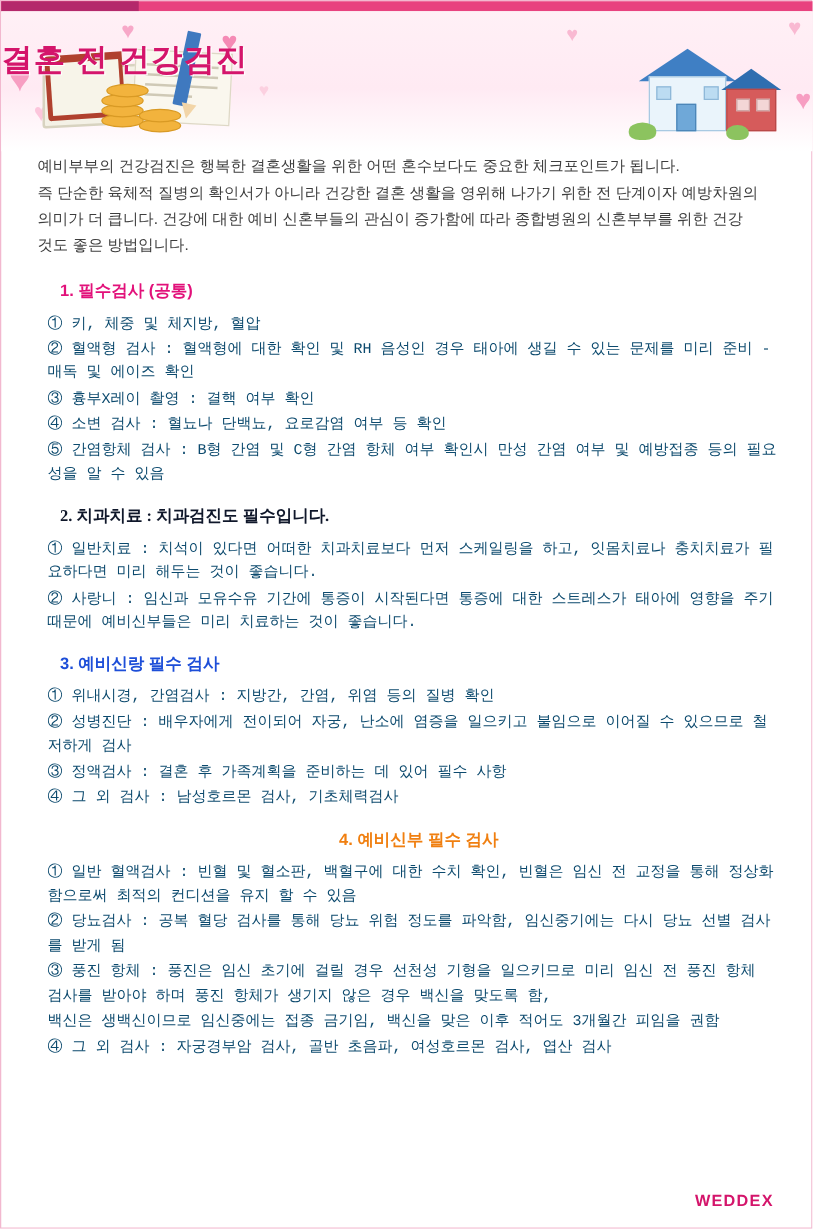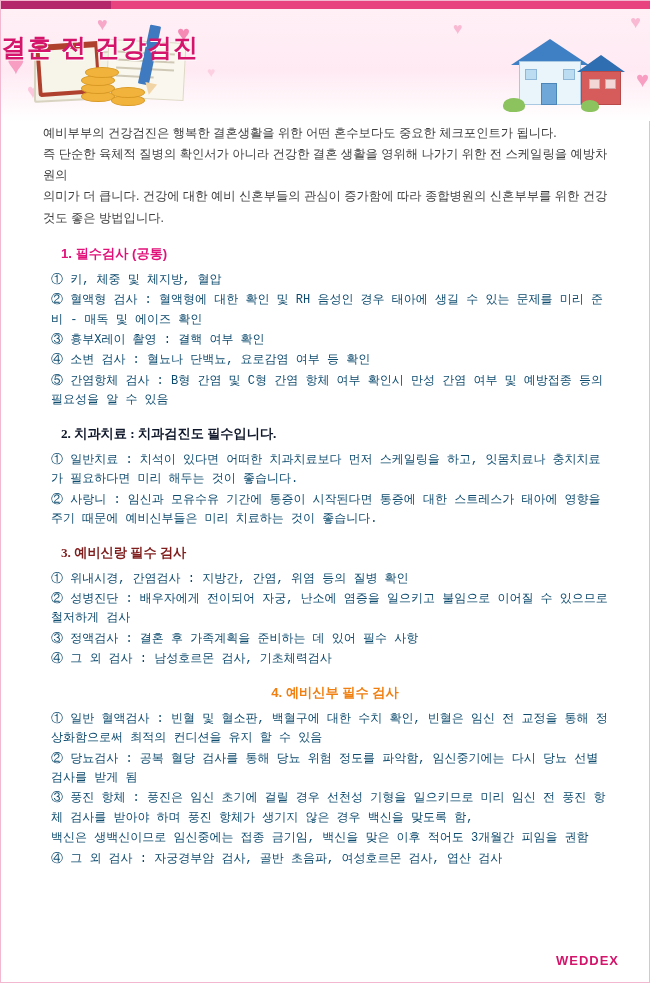--- a/index.html
+++ b/index.html
@@ -179,37 +179,37 @@
     bottom: 2px;
     background: #8cc35f;
     border-radius: 50% 50% 40% 40%;
   }
 
   
   .content {
     position: absolute;
     top: 122px; left: 0;
     width: 650px;
-    padding: 0 42px;
+    padding: 0 29px;
   }
   .intro {
     font-size: 12.3px;
     line-height: 1.72;
     color: #3d3d3d;
     margin-bottom: 16px;
   }
   .section { margin-bottom: 8px; }
   .sec-title {
     font-size: 13.2px;
     font-weight: bold;
     margin: 14px 0 8px 18px;
   }
   .sec-1 .sec-title { color: #e2117a; }
   .sec-2 .sec-title { color: #0f172a; font-family: Liberation Serif, serif; }
-  .sec-3 .sec-title { color: #7f1d1d; font-family: Liberation Serif, serif; }
+  .sec-3 .sec-title { color: #1d4ed8; }
   .sec-4 .sec-title { color: #f07f10; text-align: center; }
   .items {
     margin: 0 0 0 8px;
     padding: 0;
     list-style: none;
   }
   .items li {
     font-size: 12px;
     line-height: 1.62;
     color: #0c4a6e;
@@ -282,21 +282,21 @@
       <div class="bush" style="left:96px; width:18px; height:12px;"></div>
     </div>
 
     <div class="header-title">결혼 전 건강검진</div>
   </div>
 
   <div class="content">
 
     <div class="intro">
       <div>예비부부의 건강검진은 행복한 결혼생활을 위한 어떤 혼수보다도 중요한 체크포인트가 됩니다.</div>
-      <div>즉 단순한 육체적 질병의 확인서가 아니라 건강한 결혼 생활을 영위해 나가기 위한 전 스케일링을 예방차원의</div>
+      <div>즉 단순한 육체적 질병의 확인서가 아니라 건강한 결혼 생활을 영위해 나가기 위한 전 단계이자 예방차원의</div>
       <div>의미가 더 큽니다. 건강에 대한 예비 신혼부들의 관심이 증가함에 따라 종합병원의 신혼부부를 위한 건강</div>
       <div>것도 좋은 방법입니다.</div>
     </div>
 
     <div class="section sec-1">
       <div class="sec-title">1. 필수검사 (공통)</div>
       <ul class="items">
         <li>① 키, 체중 및 체지방, 혈압</li>
         <li>② 혈액형 검사 : 혈액형에 대한 확인 및 RH 음성인 경우 태아에 생길 수 있는 문제를 미리 준비 - 매독 및 에이즈 확인</li>
         <li>③ 흉부X레이 촬영 : 결핵 여부 확인</li>

